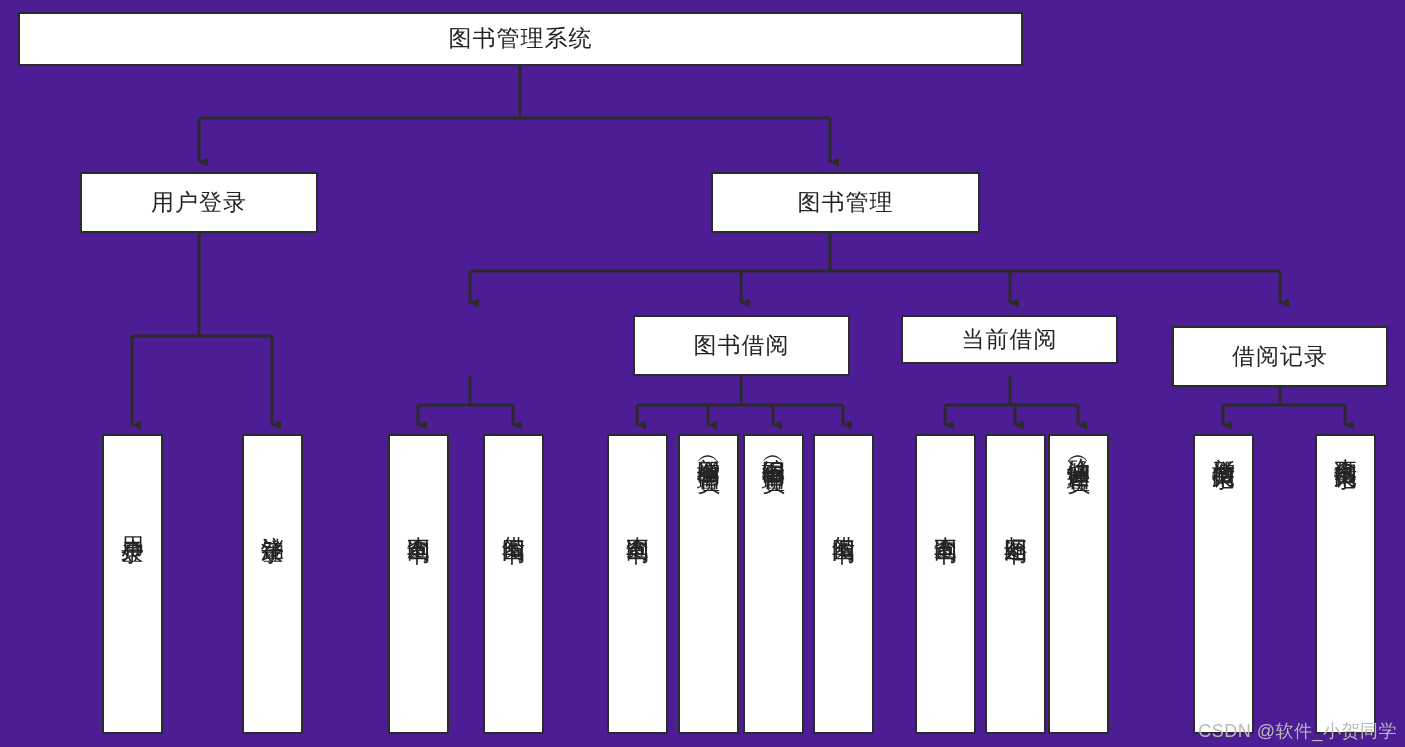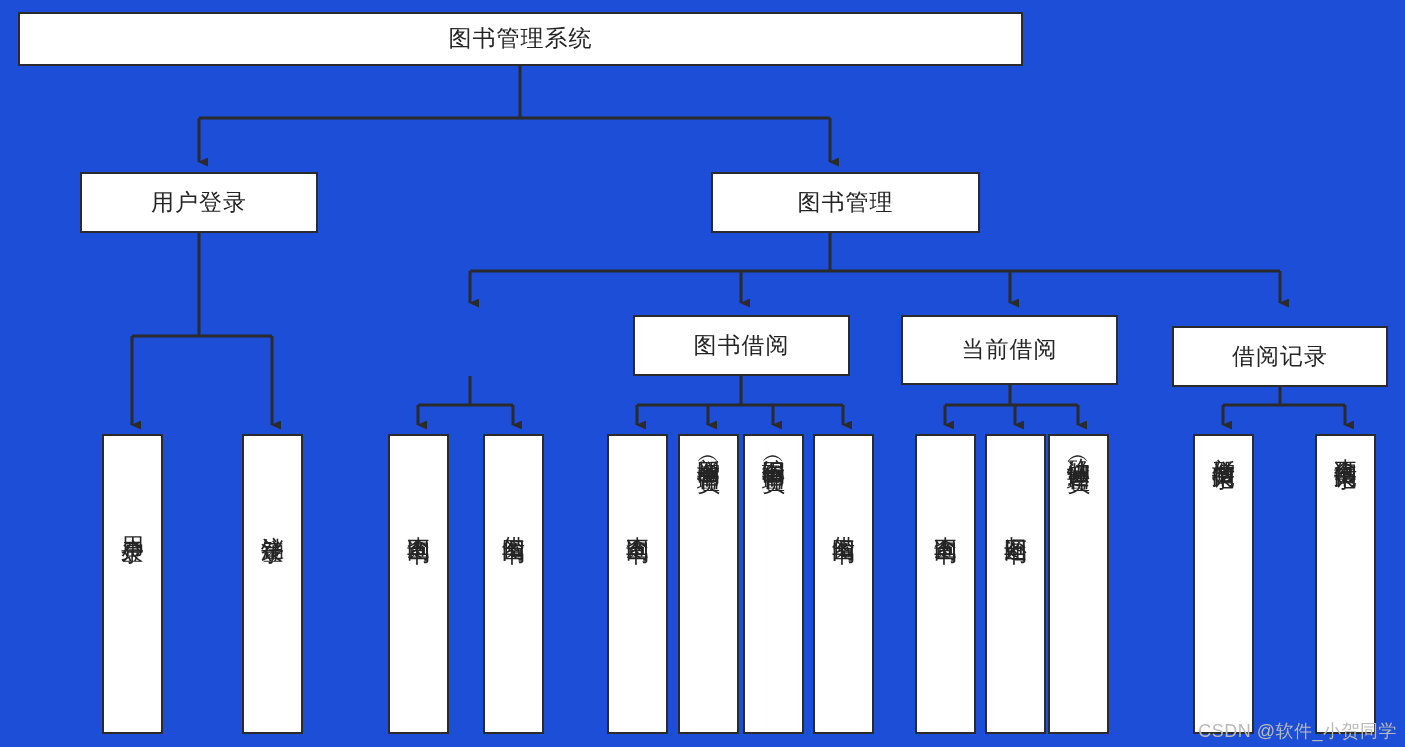--- a/index.html
+++ b/index.html
@@ -7,21 +7,21 @@
     padding: 0;
     background: #ffffff;
   }
   body {
     font-family: "Liberation Sans", "DejaVu Sans", sans-serif;
   }
   #canvas {
     position: relative;
     width: 1405px;
     height: 747px;
-    background: #1d4ed8;
+    background: #4c1d95;
     overflow: hidden;
   }
   svg.connectors {
     position: absolute;
     left: 0;
     top: 0;
     width: 1405px;
     height: 747px;
     pointer-events: none;
   }
@@ -135,21 +135,21 @@
 
   <div class="node h-node" style="left:711px; top:172px; width:269px; height:61px;">
     <span>图书管理</span>
   </div>
 
 
   <div class="node h-node" style="left:633px; top:315px; width:217px; height:61px;">
     <span>图书借阅</span>
   </div>
 
-  <div class="node h-node" style="left:901px; top:315px; width:217px; height:70px;">
+  <div class="node h-node" style="left:901px; top:315px; width:217px; height:49px;">
     <span>当前借阅</span>
   </div>
 
   <div class="node h-node" style="left:1172px; top:326px; width:216px; height:61px;">
     <span>借阅记录</span>
   </div>
 
   <div class="node v-node low" style="left:102px; top:434px; width:61px; height:300px;">
     <span class="v-text">用户登录</span>
   </div>

